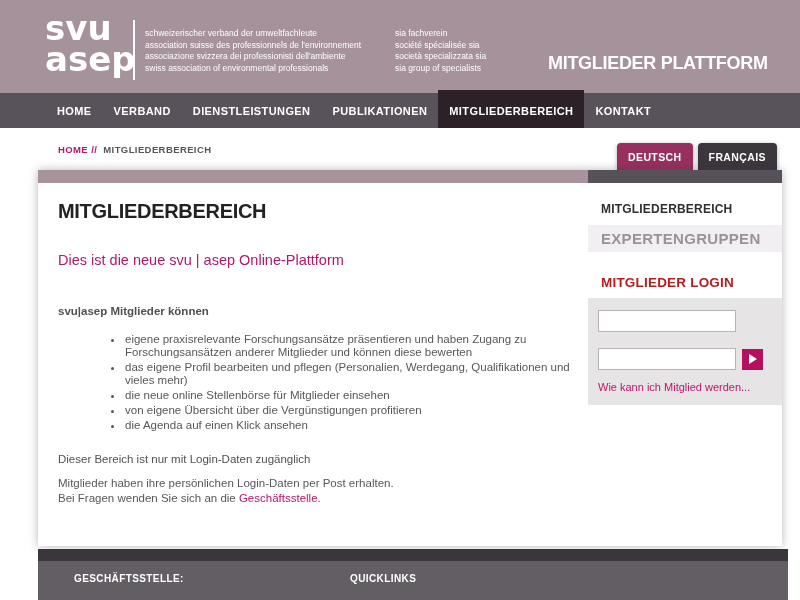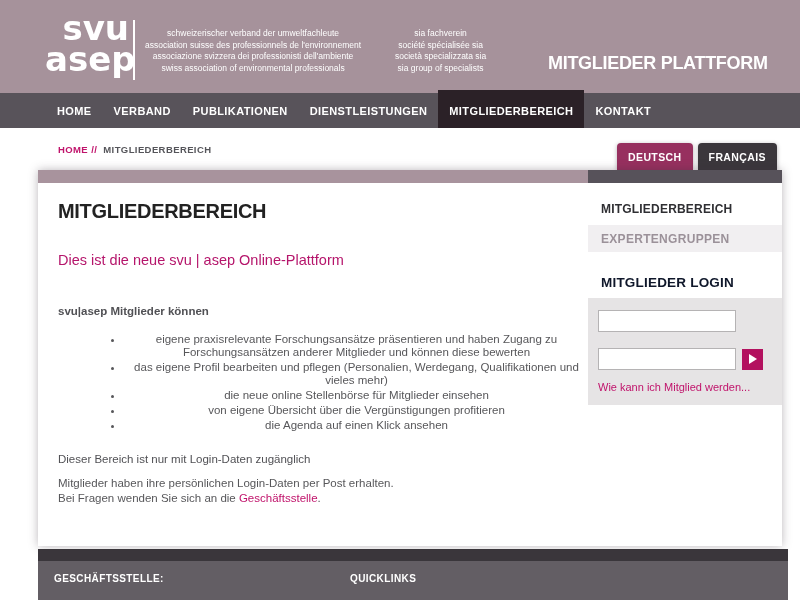--- a/index.html
+++ b/index.html
@@ -4,25 +4,25 @@
 <style>
   * { margin:0; padding:0; box-sizing:border-box; }
   html,body { width:800px; height:600px; }
   body {
     position:relative; overflow:hidden; background:#ffffff;
     font-family:"Liberation Sans", sans-serif;
   }
 
   
   .site-header { position:absolute; top:0; left:0; width:800px; height:93px; background:#a6929b; }
-  .logo { position:absolute; top:13px; left:45px; width:84px; text-align:right;
+  .logo { position:absolute; top:13px; left:45px; width:84px; 
           color:#ffffff; font-weight:bold; font-size:34px; line-height:31px;
           font-family:"DejaVu Sans", sans-serif; }
   .logo-divider { position:absolute; top:20px; left:133px; width:2px; height:60px; background:#ffffff; }
-  .taglines { position:absolute; top:28px; color:#ffffff; font-size:8.5px; line-height:11.5px; font-weight:normal;text-align:center; }
+  .taglines { position:absolute; top:28px; color:#ffffff; font-size:8.5px; line-height:11.5px; font-weight:normal; }
   .taglines.col1 { left:145px; }
   .taglines.col2 { left:395px; }
   .platform-title { position:absolute; top:53px; left:548px; color:#ffffff;
                     font-size:18px; font-weight:bold; letter-spacing:-0.3px; }
 
   
   .main-nav { position:absolute; top:93px; left:0; width:800px; height:35px;
               background:#58535a; display:flex; align-items:stretch; padding-left:46px; }
   .nav-item { color:#ffffff; font-size:11px; font-weight:bold; letter-spacing:0.4px;
               padding:0 11px; display:flex; align-items:center; cursor:pointer; }
@@ -46,48 +46,48 @@
                  background:#ffffff; box-shadow:0 0 9px rgba(60,50,60,0.35); }
   .strip-main { position:absolute; top:0; left:0; width:550px; height:13px; background:#a8939d; }
   .strip-side { position:absolute; top:0; left:550px; width:194px; height:13px; background:#57525a; }
 
   .main-col { position:absolute; top:13px; left:0; width:550px; }
   .page-heading { margin:17px 0 0 20px; font-size:20px; font-weight:bold;
                   color:#222222; letter-spacing:-0.3px; }
   .subtitle { margin:29px 0 0 20px; font-size:14.5px; color:#b5156b; }
   .intro-heading { margin:37px 0 16px 20px; font-size:11.5px; font-weight:bold; color:#515155; }
   .benefits { margin:6px 0 0 0; padding-left:86px; list-style-position:outside;
-              font-size:11.5px; color:#57575a; line-height:13px;text-align:center; }
+              font-size:11.5px; color:#57575a; line-height:13px; }
   .benefits li { margin-bottom:2px; padding-left:1px; }
   .access-heading { margin:21px 0 0 20px; font-size:11.5px; font-weight:normal; color:#515155; }
   .info { margin:11px 0 0 20px; font-size:11.5px; color:#57575a; line-height:15px; }
   .office-link { color:#c0136b; text-decoration:none; cursor:pointer; }
 
   
   .sidebar { position:absolute; top:13px; left:550px; width:194px; }
   .side-title { margin:19px 0 0 13px; font-size:12px; font-weight:bold; color:#2f2f33; letter-spacing:0.2px; }
   .side-item { margin-top:9px; height:27px; background:#f1eff1; color:#9b9199;
-               font-size:12px; font-weight:bold; letter-spacing:0.3px;
+               font-size:15px; font-weight:bold; letter-spacing:0.3px;
                display:flex; align-items:center; padding-left:13px; cursor:pointer; }
-  .login-title { margin:23px 0 0 13px; font-size:13.5px; font-weight:bold; color:#0f172a; letter-spacing:0.2px; }
+  .login-title { margin:23px 0 0 13px; font-size:13.5px; font-weight:bold; color:#b91c1c; letter-spacing:0.2px; }
   .login-box { margin-top:8px; width:194px; background:#e6e4e5; padding:12px 10px 10px 10px; }
   .login-input { display:block; width:138px; height:22px; border:1px solid #b5b3b4;
                  background:#ffffff; font-size:11px; padding:0 4px; }
   .login-row { display:flex; align-items:center; margin-top:16px; gap:6px; }
   .login-submit { width:21px; height:21px; background:#b3115f; border:none; cursor:pointer;
                   display:flex; align-items:center; justify-content:center; }
   .play-arrow { width:0; height:0; border-top:5px solid transparent; border-bottom:5px solid transparent;
                 border-left:8px solid #ffffff; }
   .member-link { display:inline-block; margin-top:11px; color:#c0136b; font-size:11px;
                  text-decoration:none; cursor:pointer; }
 
   
   .footer-top { position:absolute; top:549px; left:38px; width:750px; height:12px; background:#3a363b; }
   .site-footer { position:absolute; top:561px; left:38px; width:750px; height:39px; background:#635e64; }
-  .footer-office { position:absolute; left:16px; top:12px; color:#ffffff; font-size:10px;
+  .footer-office { position:absolute; left:36px; top:12px; color:#ffffff; font-size:10px;
                    font-weight:bold; letter-spacing:0.4px; }
   .footer-quicklinks { position:absolute; left:312px; top:12px; color:#ffffff; font-size:10px;
                        font-weight:bold; letter-spacing:0.4px; }
 </style>
 </head>
 <body>
 
 <header class="site-header">
   <div class="logo">
     <div>svu</div>
@@ -105,22 +105,22 @@
     <div>société spécialisée sia</div>
     <div>società specializzata sia</div>
     <div>sia group of specialists</div>
   </div>
   <div class="platform-title">MITGLIEDER PLATTFORM</div>
 </header>
 
 <nav class="main-nav">
   <div class="nav-item">HOME</div>
   <div class="nav-item">VERBAND</div>
+  <div class="nav-item">DIENSTLEISTUNGEN</div>
   <div class="nav-item">PUBLIKATIONEN</div>
-  <div class="nav-item">DIENSTLEISTUNGEN</div>
   <div class="nav-item active">MITGLIEDERBEREICH</div>
   <div class="nav-item">KONTAKT</div>
 </nav>
 
 <div class="breadcrumb-row">
   <div class="breadcrumb">
     <span class="crumb-home">HOME</span>
     <span class="crumb-sep">//</span>
     <span class="crumb-current">MITGLIEDERBEREICH</span>
   </div>

